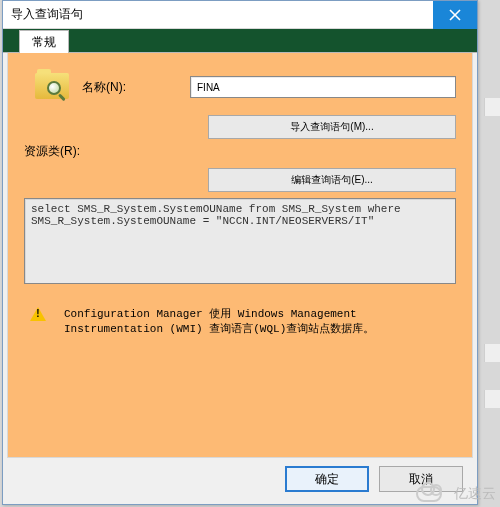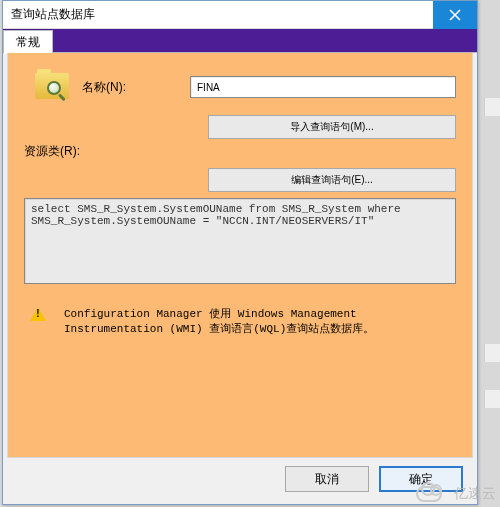--- a/index.html
+++ b/index.html
@@ -38,23 +38,23 @@
     background: #1a86d8;
     display: flex;
     align-items: center;
     justify-content: center;
     color: #fff;
     cursor: pointer;
   }
   .close-btn svg { width: 12px; height: 12px; }
   .tabstrip {
     height: 24px;
-    background: #4c1d95;
+    background: #14532d;
     border-bottom: 1px solid #b9b9b9;
-    padding-left: 0;
+    padding-left: 16px;
     display: flex;
     align-items: center;
   }
   .tab {
     background: #fff;
     border: 1px solid #b9b9b9;
     border-bottom: 1px solid #fff;
     padding: 3px 12px 2px;
     font-size: 12px;
     position: relative;
@@ -230,21 +230,21 @@
 </head>
 <body>
 
 <div class="bg-strip1"></div>
 <div class="bg-strip2"></div>
 <div class="bg-strip3"></div>
 
 <div class="dialog">
 
   <div class="titlebar">
-    <div class="titlebar-title">查询站点数据库</div>
+    <div class="titlebar-title">导入查询语句</div>
     <div class="close-btn">
       <svg viewBox="0 0 12 12">
         <line x1="1" y1="1" x2="11" y2="11" stroke="#fff" stroke-width="1.6"></line>
         <line x1="11" y1="1" x2="1" y2="11" stroke="#fff" stroke-width="1.6"></line>
       </svg>
     </div>
   </div>
 
   <div class="tabstrip">
     <div class="tab">常规</div>
@@ -287,22 +287,22 @@
     <div class="info-row">
       <div class="warn-icon">
         <div class="warn-tri"></div>
       </div>
       <div class="info-text">Configuration Manager 使用 Windows Management Instrumentation (WMI) 查询语言(WQL)查询站点数据库。</div>
     </div>
 
   </div>
 
   <div class="button-bar">
+    <button class="dlg-btn primary">确定</button>
     <button class="dlg-btn">取消</button>
-    <button class="dlg-btn primary">确定</button>
   </div>
 
 </div>
 
 <div class="watermark">
   <div class="cloud"></div>
   <span>亿速云</span>
 </div>
 
 </body></html>

